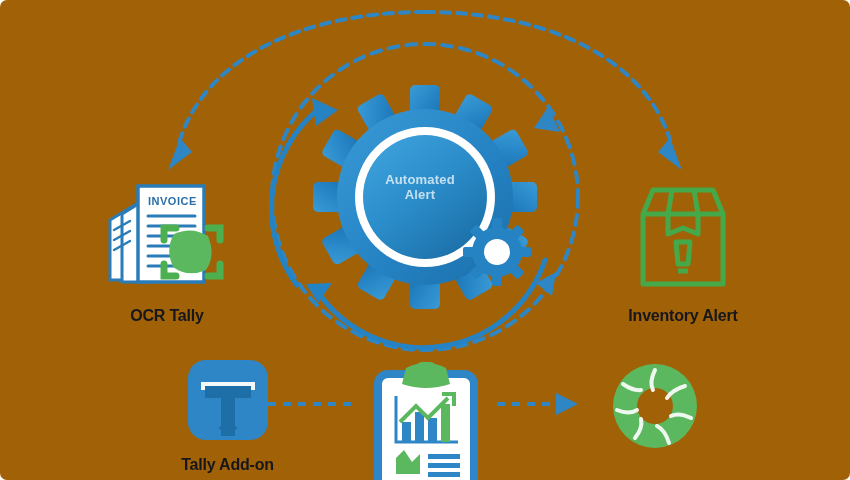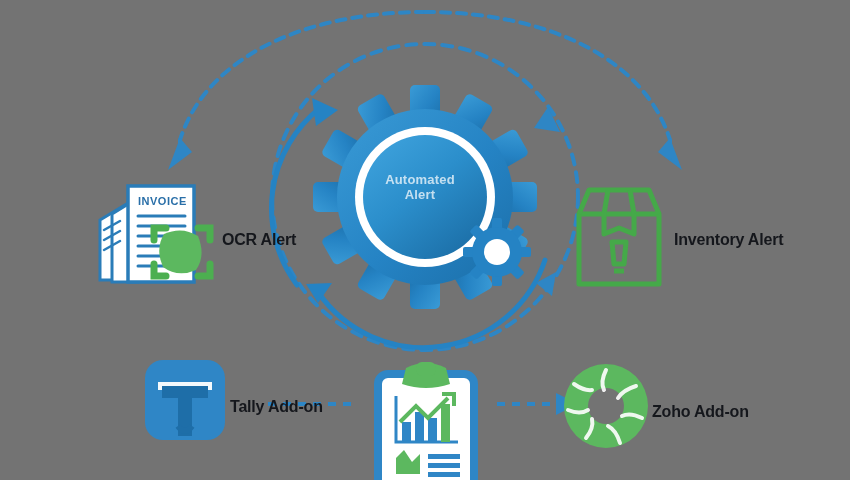--- a/index.html
+++ b/index.html
@@ -10,49 +10,50 @@
   body {
     width: 850px;
     height: 480px;
     overflow: hidden;
     font-family: "Liberation Sans", sans-serif;
   }
   #canvas {
     position: relative;
     width: 850px;
     height: 480px;
-    background: #737373;
+    background: #a16207;
+    border-radius: 7px;
   }
   .layer {
     position: absolute;
     top: 0;
     left: 0;
     width: 850px;
     height: 480px;
   }
   .node {
     position: absolute;
     display: flex;
-    flex-direction: row;
+    flex-direction: column;
     align-items: center;
   }
   .node-label {
     font-family: "Liberation Sans", sans-serif;
     font-weight: bold;
     font-size: 16px;
     color: #15171c;
     letter-spacing: -0.2px;
     white-space: nowrap;
     margin-top: 6px;
   }
   .icon-box {
     position: relative;
   }
   #node-ocr      { left: 92px;  top: 172px; width: 150px; }
-  #node-inventory{ left: 564px; top: 172px; width: 170px; }
+  #node-inventory{ left: 598px; top: 172px; width: 170px; }
   #node-tally    { left: 140px; top: 358px; width: 175px; }
   #node-report   { left: 370px; top: 362px; width: 112px; }
   #node-zoho     { left: 560px; top: 362px; width: 190px; }
 
   .gear-text {
     position: absolute;
     left: 0;
     top: 0;
     width: 850px;
     height: 480px;
@@ -248,21 +249,21 @@
         <g stroke="#4caf50" stroke-width="7" fill="none" stroke-linecap="round">
           <path d="M74 56 L62 56 L62 68"></path>
           <path d="M106 56 L118 56 L118 68"></path>
           <path d="M74 104 L62 104 L62 92"></path>
           <path d="M106 104 L118 104 L118 92"></path>
         </g>
 
         <path d="M72 62 q18 -8 34 2 q8 20 -2 34 q-18 8 -33 -3 q-8 -18 1 -33 Z" fill="#5cb85f"></path>
       </svg>
     </div>
-    <div class="node-label">OCR Alert</div>
+    <div class="node-label">OCR Tally</div>
   </div>
 
   <div class="node" id="node-inventory">
     <div class="icon-box">
       <svg width="110" height="125" viewBox="0 0 110 125" xmlns="http://www.w3.org/2000/svg">
         <g stroke="#45a949" stroke-width="5" fill="none" stroke-linejoin="round">
 
           <path d="M15 42 L95 42 L95 112 L15 112 Z"></path>
 
           <path d="M15 42 L25 18 L85 18 L95 42"></path>
@@ -350,16 +351,15 @@
           <path d="M46 8 q-6 12 -2 20"></path>
           <path d="M76 24 q-13 4 -18 12"></path>
           <path d="M82 56 q-12 -6 -20 -2"></path>
           <path d="M60 81 q-4 -13 -12 -17"></path>
           <path d="M26 76 q8 -10 6 -19"></path>
           <path d="M8 48 q12 5 20 0"></path>
           <path d="M14 22 q10 7 18 6"></path>
         </g>
       </svg>
     </div>
-    <div class="node-label">Zoho Add-on</div>
   </div>
 
 </div>
 
 </body></html>

